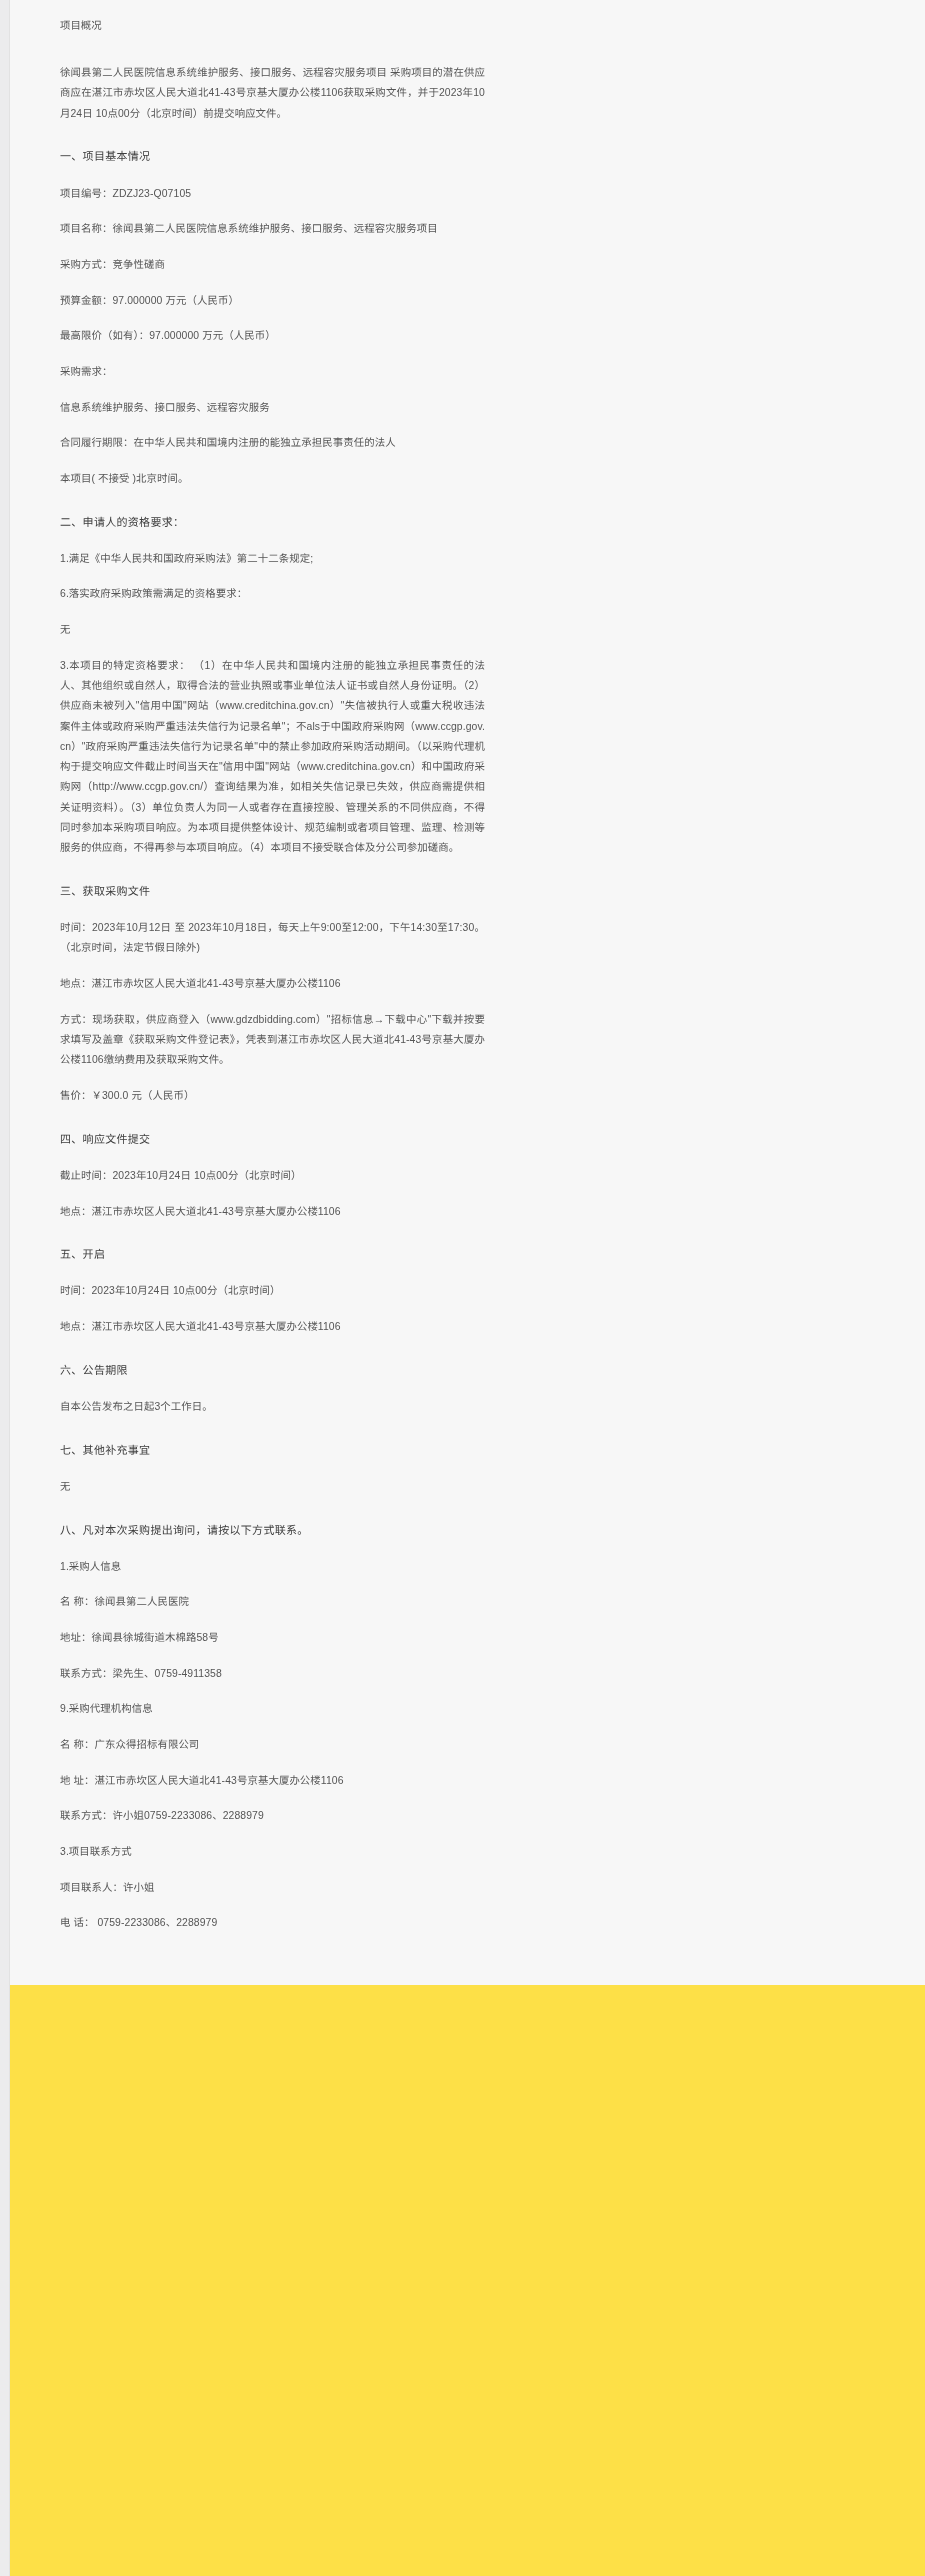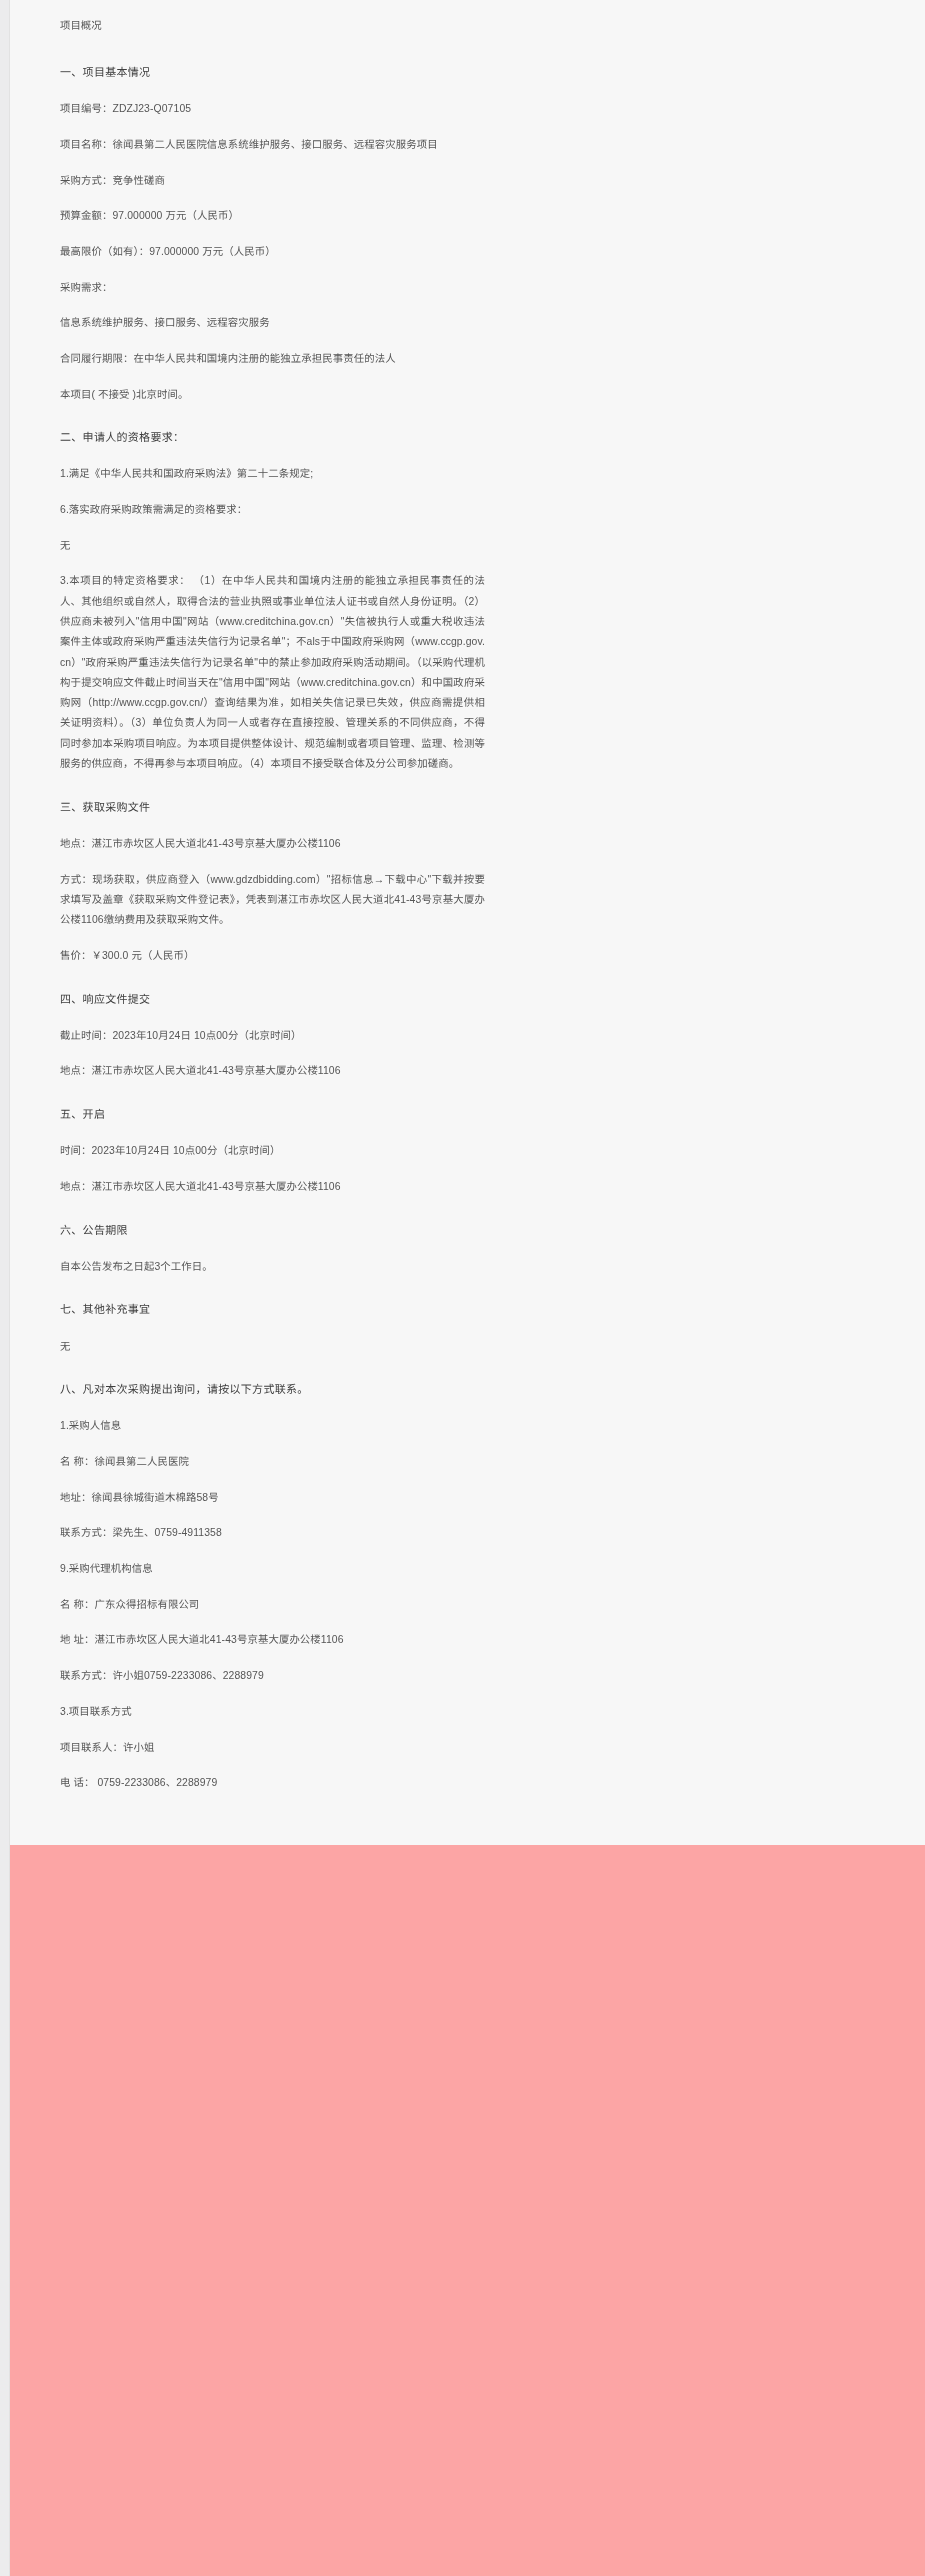--- a/index.html
+++ b/index.html
@@ -8,21 +8,21 @@
     background: #f2f2f2;
   }
   body {
     width: 926px;
     font-family: "Liberation Sans", "DejaVu Sans", sans-serif;
     color: #4a4a4a;
   }
   .page {
     width: 926px;
     min-height: 2576px;
-    background: #fca5a5;
+    background: #fde047;
     box-sizing: border-box;
     position: relative;
   }
   .left-rail {
     position: absolute;
     left: 0; top: 0;
     width: 9px;
     height: 100%;
     background: #ececed;
     border-right: 0.9px solid #e2e2e2;
@@ -69,39 +69,41 @@
 <body>
 
 <div class="page">
   <div class="left-rail"></div>
 
   <div class="sheet">
     <div class="doc">
 
       <div class="title-line">项目概况</div>
 
+      <p class="para lead">徐闻县第二人民医院信息系统维护服务、接口服务、远程容灾服务项目 采购项目的潜在供应商应在湛江市赤坎区人民大道北41-43号京基大厦办公楼1106获取采购文件，并于2023年10月24日 10点00分（北京时间）前提交响应文件。</p>
 
       <h2 class="section">一、项目基本情况</h2>
       <p class="para">项目编号：ZDZJ23-Q07105</p>
       <p class="para">项目名称：徐闻县第二人民医院信息系统维护服务、接口服务、远程容灾服务项目</p>
       <p class="para">采购方式：竞争性磋商</p>
       <p class="para">预算金额：97.000000 万元（人民币）</p>
       <p class="para">最高限价（如有）：97.000000 万元（人民币）</p>
       <p class="para">采购需求：</p>
       <p class="para">信息系统维护服务、接口服务、远程容灾服务</p>
       <p class="para">合同履行期限：在中华人民共和国境内注册的能独立承担民事责任的法人</p>
       <p class="para">本项目( 不接受  )北京时间。</p>
 
       <h2 class="section">二、申请人的资格要求：</h2>
       <p class="para">1.满足《中华人民共和国政府采购法》第二十二条规定;</p>
       <p class="para">6.落实政府采购政策需满足的资格要求：</p>
       <p class="para">无</p>
       <p class="para">3.本项目的特定资格要求：   （1）在中华人民共和国境内注册的能独立承担民事责任的法人、其他组织或自然人，取得合法的营业执照或事业单位法人证书或自然人身份证明。（2）供应商未被列入"信用中国"网站（www.creditchina.gov.cn）"失信被执行人或重大税收违法案件主体或政府采购严重违法失信行为记录名单"；不als于中国政府采购网（www.ccgp.gov.cn）"政府采购严重违法失信行为记录名单"中的禁止参加政府采购活动期间。（以采购代理机构于提交响应文件截止时间当天在"信用中国"网站（www.creditchina.gov.cn）和中国政府采购网（http://www.ccgp.gov.cn/）查询结果为准，如相关失信记录已失效，供应商需提供相关证明资料）。（3）单位负责人为同一人或者存在直接控股、管理关系的不同供应商，不得同时参加本采购项目响应。为本项目提供整体设计、规范编制或者项目管理、监理、检测等服务的供应商，不得再参与本项目响应。（4）本项目不接受联合体及分公司参加磋商。</p>
 
       <h2 class="section">三、获取采购文件</h2>
+      <p class="para">时间：2023年10月12日 至 2023年10月18日，每天上午9:00至12:00，下午14:30至17:30。（北京时间，法定节假日除外)</p>
       <p class="para">地点：湛江市赤坎区人民大道北41-43号京基大厦办公楼1106</p>
       <p class="para">方式：现场获取，供应商登入（www.gdzdbidding.com）"招标信息→下载中心"下载并按要求填写及盖章《获取采购文件登记表》，凭表到湛江市赤坎区人民大道北41-43号京基大厦办公楼1106缴纳费用及获取采购文件。</p>
       <p class="para">售价：￥300.0 元（人民币）</p>
 
       <h2 class="section">四、响应文件提交</h2>
       <p class="para">截止时间：2023年10月24日 10点00分（北京时间）</p>
       <p class="para">地点：湛江市赤坎区人民大道北41-43号京基大厦办公楼1106</p>
 
       <h2 class="section">五、开启</h2>
       <p class="para">时间：2023年10月24日 10点00分（北京时间）</p>

